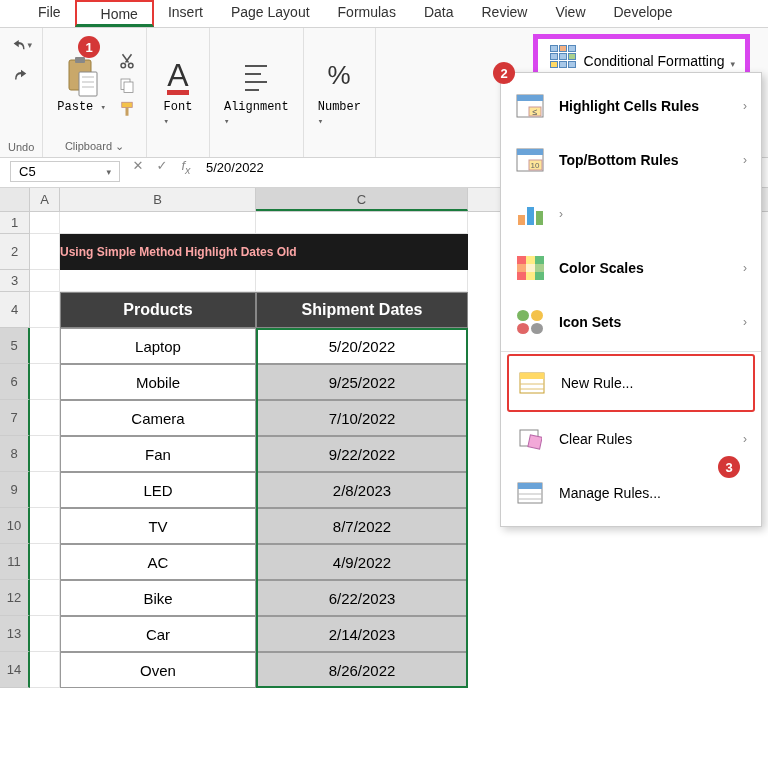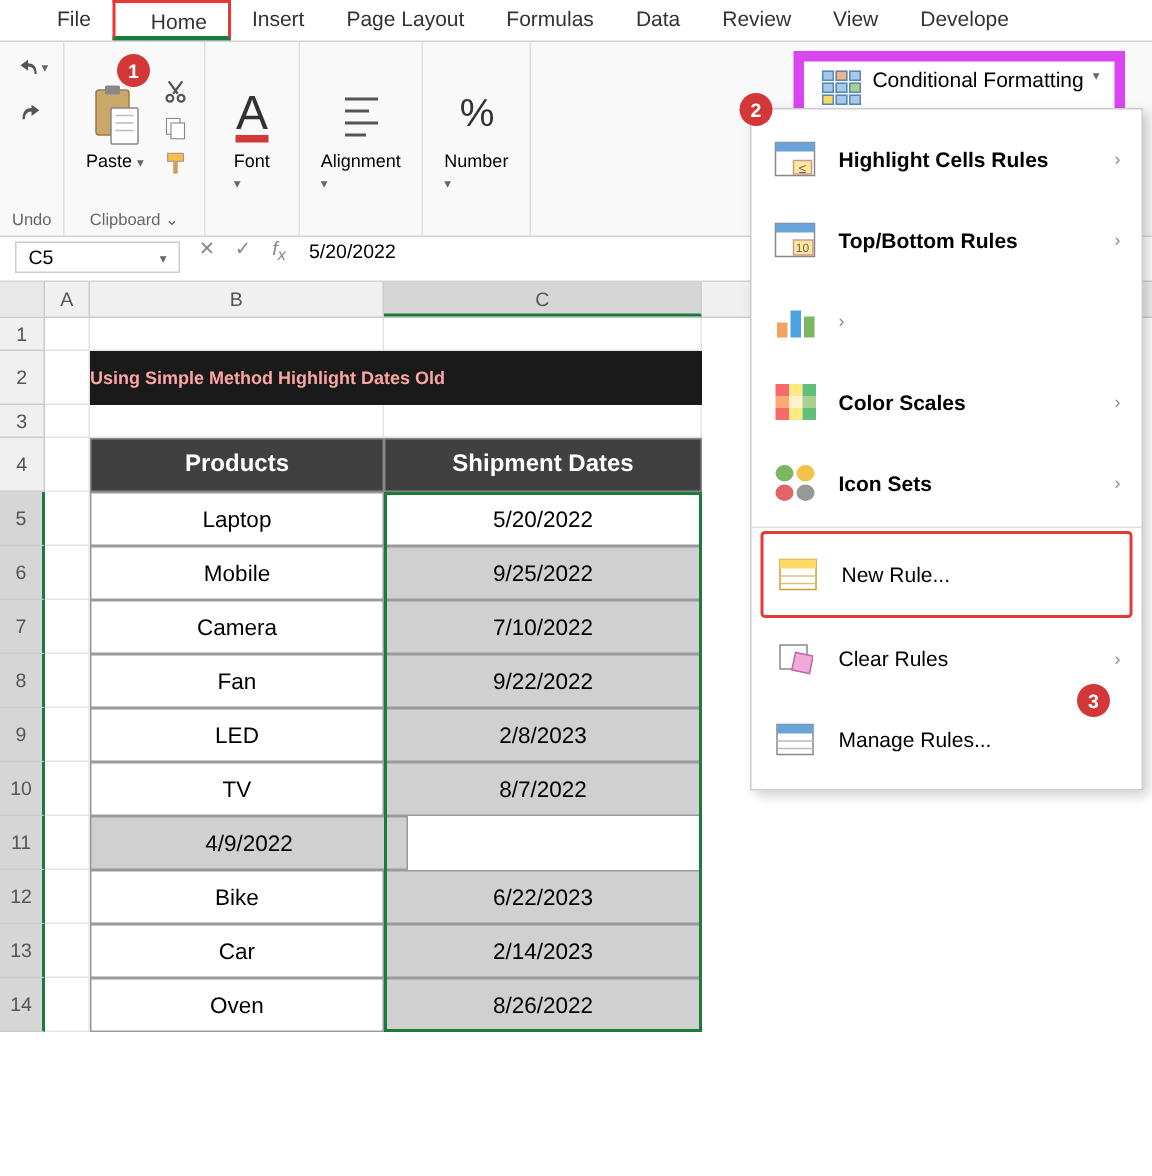--- a/index.html
+++ b/index.html
@@ -10,21 +10,21 @@
 .ribbon-tab { padding: 4px 14px; cursor: pointer; color: #333; font-size: 14px; }
 .ribbon-tab.active { border: 2px solid #e53935; border-bottom: 3px solid #1a7b3d; background: #fff; position: relative; padding-left: 24px; }
 
 
 .ribbon { display: flex; height: 130px; border-bottom: 1px solid #d4d4d4; background: #f9f9f9; }
 .group { display: flex; flex-direction: column; align-items: center; justify-content: space-between; border-right: 1px solid #e0e0e0; padding: 6px 8px 4px; }
 .group-label { font-size: 11px; color: #666; margin-top: 4px; }
 .group-body { display: flex; align-items: center; gap: 4px; flex: 1; }
 
 .big-btn { display: flex; flex-direction: column; align-items: center; gap: 2px; padding: 2px 6px; cursor: pointer; }
-.big-btn .label { font-size: 12px; }
+.big-btn .label { font-size: 12px; font-family: Liberation Mono, monospace; }
 .small-btn { width: 22px; height: 22px; display: flex; align-items: center; justify-content: center; cursor: pointer; }
 .col-btns { display: flex; flex-direction: column; gap: 2px; }
 
 .chev { font-size: 9px; color: #666; }
 
 
 .undo-group svg, .small-btn svg { width: 18px; height: 18px; }
 
 
 .formula-bar { display: flex; align-items: flex-start; height: 30px; border-bottom: 1px solid #d4d4d4; }
@@ -59,21 +59,21 @@
 
 
 .td { border: 1px solid #999; font-size: 15px; }
 .td.date { background: #d0d0d0; }
 .td.date.first { background: #fff; }
 
 
 .selection { position: absolute; border: 2px solid #1a7b3d; pointer-events: none; }
 
 
-.cf-button { position: absolute; top: 4px; right: 18px; border: 7px solid #d946ef; background: #fff; padding: 4px 10px; display: flex; align-items: flex-start; gap: 6px; font-size: 14px; cursor: pointer; }
+.cf-button { position: absolute; top: 4px; right: 18px; border: 5px solid #d946ef; background: #fff; padding: 4px 10px; display: flex; align-items: flex-end; gap: 6px; font-size: 14px; cursor: pointer; }
 .cf-menu { position: absolute; top: 72px; left: 500px; width: 262px; background: #fff; border: 1px solid #ccc; box-shadow: 3px 3px 8px rgba(0,0,0,0.2); z-index: 50; padding: 6px 0; }
 .cf-item { display: flex; align-items: center; padding: 14px 14px; gap: 14px; cursor: pointer; font-size: 14px; position: relative; }
 .cf-item .label { flex: 1; }
 .cf-item .arrow { color: #888; font-size: 12px; }
 .cf-item.bold .label { font-weight: bold; }
 .cf-divider { height: 1px; background: #e0e0e0; margin: 2px 0; }
 .cf-item.highlight { border: 2px solid #e53935; border-radius: 3px; margin: 0 6px; padding: 14px 8px; }
 .cf-icon { width: 30px; height: 26px; display: flex; align-items: center; justify-content: center; }
 
 
@@ -295,20 +295,21 @@
     </div>
   <div class="row">
       <div class="row-h sel">10</div>
       <div class="cell A"></div>
       <div class="cell B td">TV</div>
       <div class="cell C td date">8/7/2022</div>
     </div>
   <div class="row">
       <div class="row-h sel">11</div>
       <div class="cell A"></div>
+      <div class="cell B td">AC</div>
       <div class="cell C td date">4/9/2022</div>
     </div>
   <div class="row">
       <div class="row-h sel">12</div>
       <div class="cell A"></div>
       <div class="cell B td">Bike</div>
       <div class="cell C td date">6/22/2023</div>
     </div>
   <div class="row">
       <div class="row-h sel">13</div>

